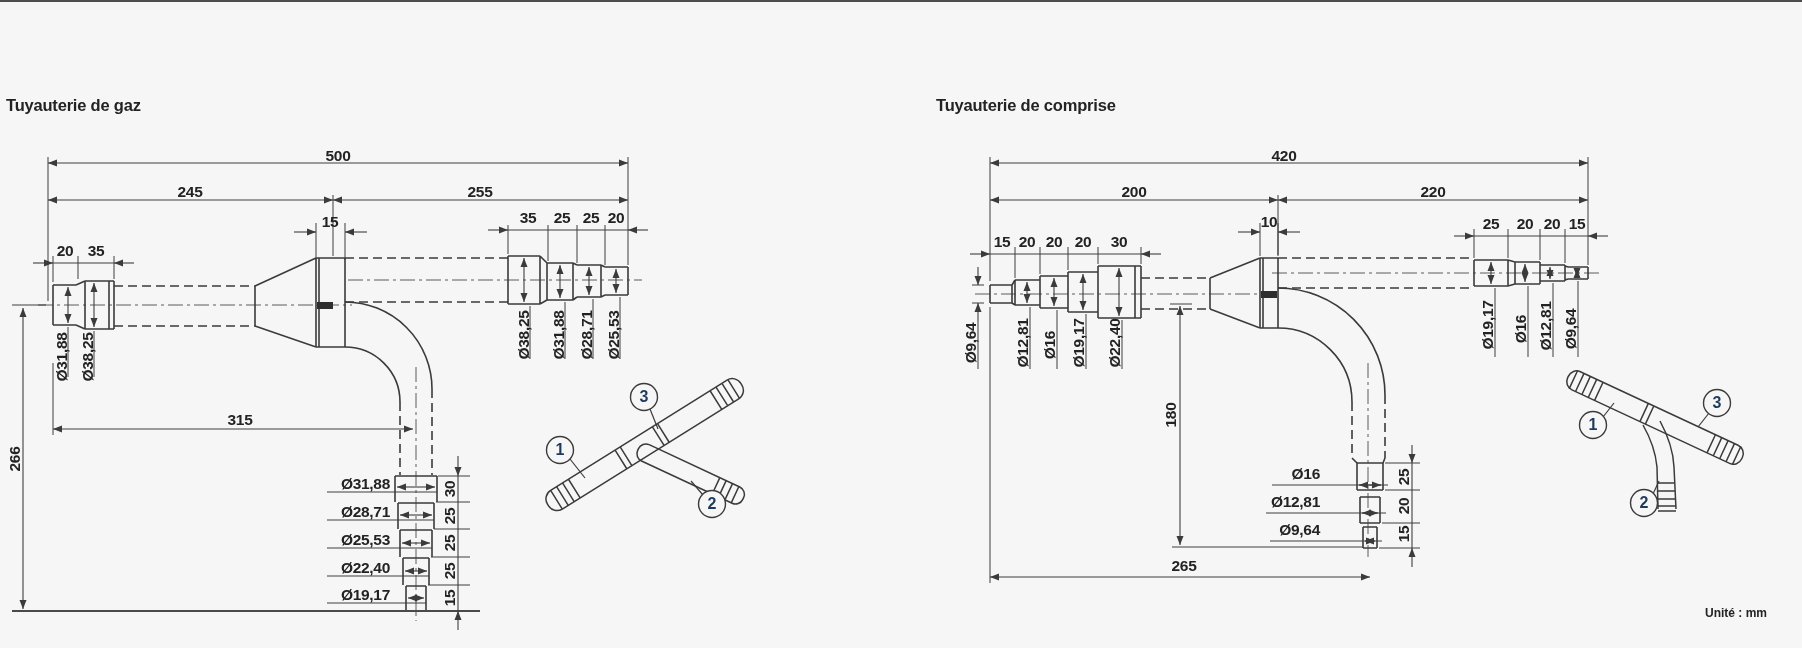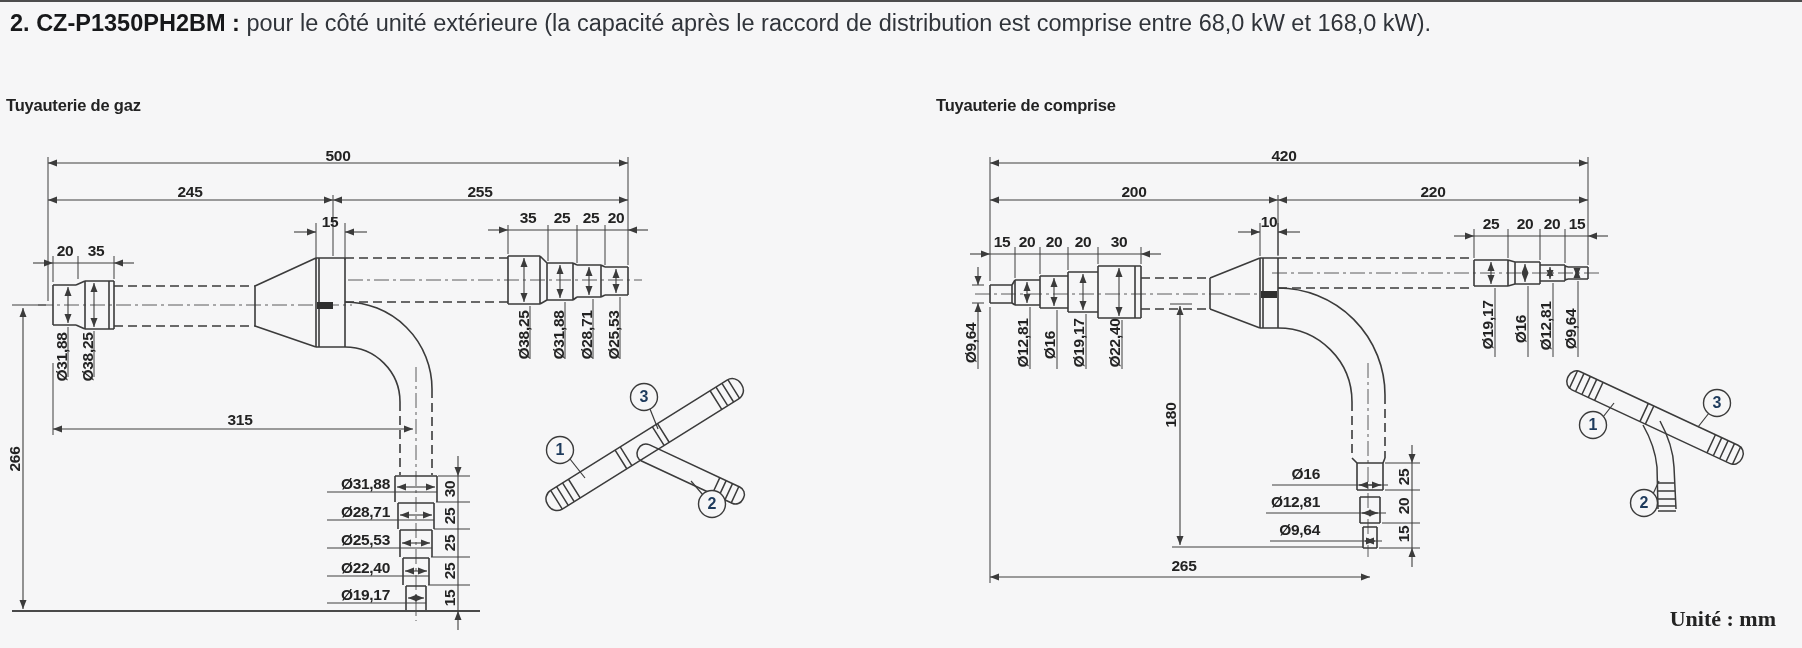--- a/index.html
+++ b/index.html
@@ -7,21 +7,21 @@
           font-family:"Liberation Sans",sans-serif; }
   .topline { position:absolute; top:0; left:0; width:1802px; height:2px; background:#4d4d4d; }
   .hdr { position:absolute; left:10px; top:8px; width:1600px; margin:0; font-size:23.5px;
          line-height:31px; color:#30343a; }
   .hdr b { font-weight:700; color:#17181a; }
   .stitle { position:absolute; top:96px; font-size:16.5px; font-weight:700; color:#232323;
             letter-spacing:-0.2px;text-align:center; }
   .gas-t { left:6px; } .liq-t { left:936px; }
   svg.diag { position:absolute; top:115px; }
   #gas-svg { left:0; } #liq-svg { left:920px; }
-  .unit { position:absolute; top:606px; right:26px; font-size:22px; font-weight:700; color:#232323;font-family:Liberation Serif, serif; }
+  .unit { position:absolute; top:606px; right:35px; font-size:12px; font-weight:700; color:#232323; }
 
   line.ext { stroke:#3f3f3f; stroke-width:1; }
   line.dim { stroke:#3f3f3f; stroke-width:1.1; }
   .arr2 { marker-start:url(#ah); marker-end:url(#ah); }
   .arrE { marker-end:url(#ah); }
   line.cl { stroke:#4a4a4a; stroke-width:0.9; stroke-dasharray:15 4 3 4; }
   path.pp { stroke:#3b3b3b; stroke-width:1.6; fill:none; stroke-linejoin:round; }
   path.ppd { stroke:#3b3b3b; stroke-width:1.6; fill:none; stroke-dasharray:9 5; }
   rect.wd { fill:#2f2f2f; }
   line.ground { stroke:#4a4a4a; stroke-width:2.2; }
@@ -33,21 +33,20 @@
   circle.cc { fill:#f6f6f7; stroke:#3b3b3b; stroke-width:1.4; }
   line.ldr { stroke:#3b3b3b; stroke-width:1.2; }
   text.cn { font:700 16px "Liberation Sans",sans-serif; fill:#1d3a5c; text-anchor:middle; }
 </style>
 </head>
 <body>
 
 <div class="page">
   <div class="topline"></div>
 
-  <p class="hdr"><b>2. CZ-P1350PH2BM :</b> <span>pour le côté unité extérieure (la capacité après le raccord de distribution est comprise entre 68,0 kW et 168,0 kW).</span></p>
 
   <div class="stitle gas-t">Tuyauterie de gaz</div>
   <div class="stitle liq-t">Tuyauterie de comprise</div>
 
   <svg id="gas-svg" class="diag" width="910" height="533" viewBox="0 0 910 533">
     <defs>
       <marker id="ah" markerWidth="10" markerHeight="8" refX="9.5" refY="4" orient="auto-start-reverse" markerUnits="userSpaceOnUse">
         <path d="M0.5,0.5 L9.5,4 L0.5,7.5 Z" fill="#3b3b3b"></path>
       </marker>
     </defs>

